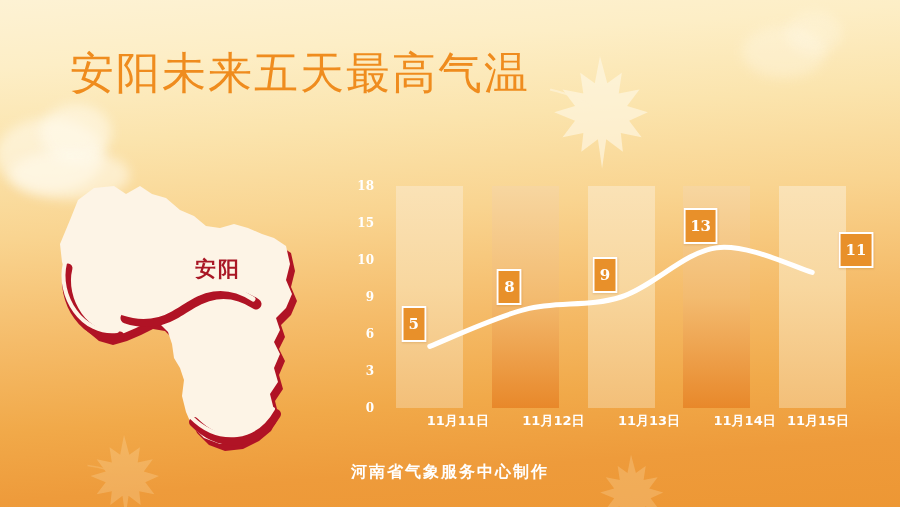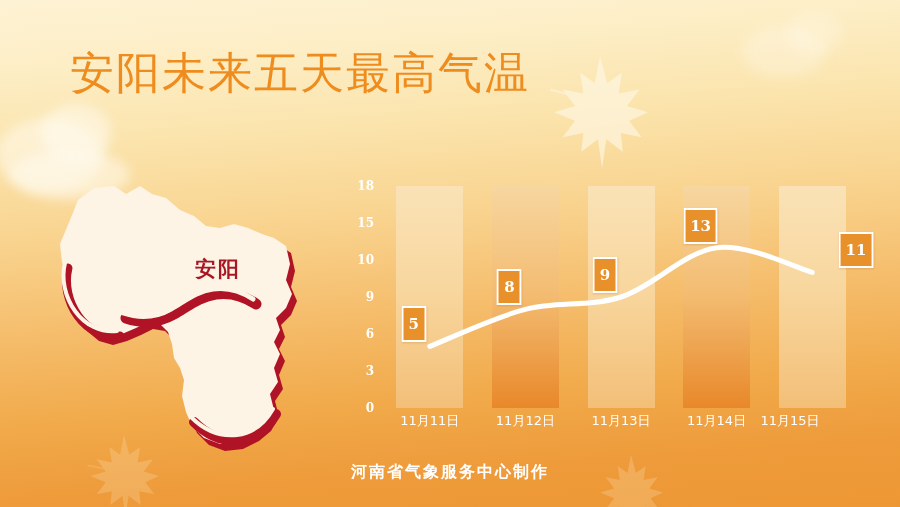--- a/index.html
+++ b/index.html
@@ -105,24 +105,25 @@
     border-radius:0;
     color:#ffffff; font-size:15px; font-weight:700;
     font-family:"DejaVu Serif","Liberation Serif",serif;
     display:flex; align-items:center; justify-content:center;
     transform:translate(-50%,-50%);
     box-shadow:0 1px 2px rgba(170,100,20,.25);
   }
 
   .xtick {
     position:absolute; top:226px;
-    font-size:13px; font-weight:400; color:#ffffff;
+    font-size:13px; font-weight:700; color:#ffffff;
     font-family:"DejaVu Sans","Liberation Sans",sans-serif;
     transform:translateX(-50%);
     white-space:nowrap;
+    margin-left:28px;
   }
 
   
   #footer {
     position:absolute; left:0; right:0; top:462px;
     text-align:center;
     font-size:16px; font-weight:600; letter-spacing:2px;
     color:#ffffff;
     font-family:"DejaVu Sans","Liberation Sans",sans-serif;
   }

